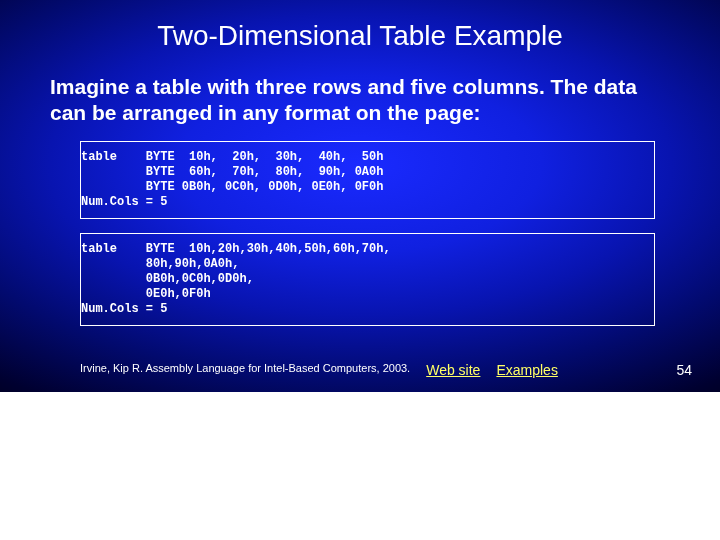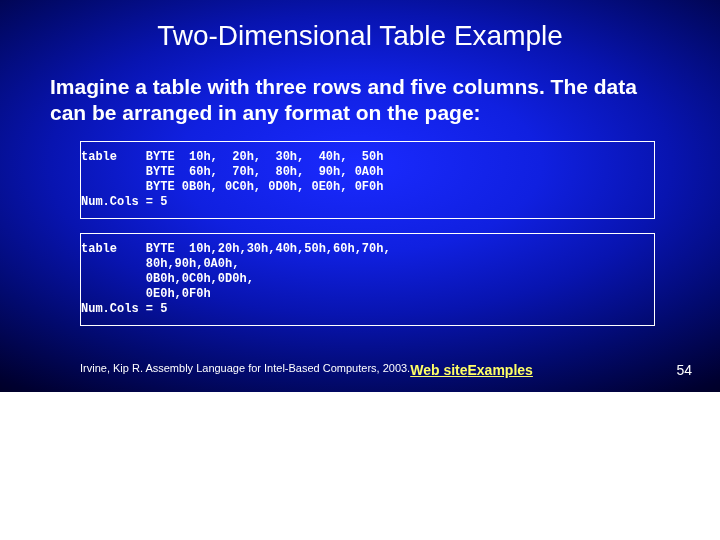--- a/index.html
+++ b/index.html
@@ -59,21 +59,21 @@
     padding: 0 28px 0 80px;
   }
   .credit {
     font-size: 11px;
     color: #ffffff;
   }
   .footer-link {
     color: #ffff66;
     text-decoration: underline;
     font-size: 14px;
-    font-weight: bold;
+    margin-left: 16px;
   }
   .page-num {
     margin-left: auto;
     font-size: 14px;
     color: #ffffff;
   }
 </style>
 </head>
 <body>
 

